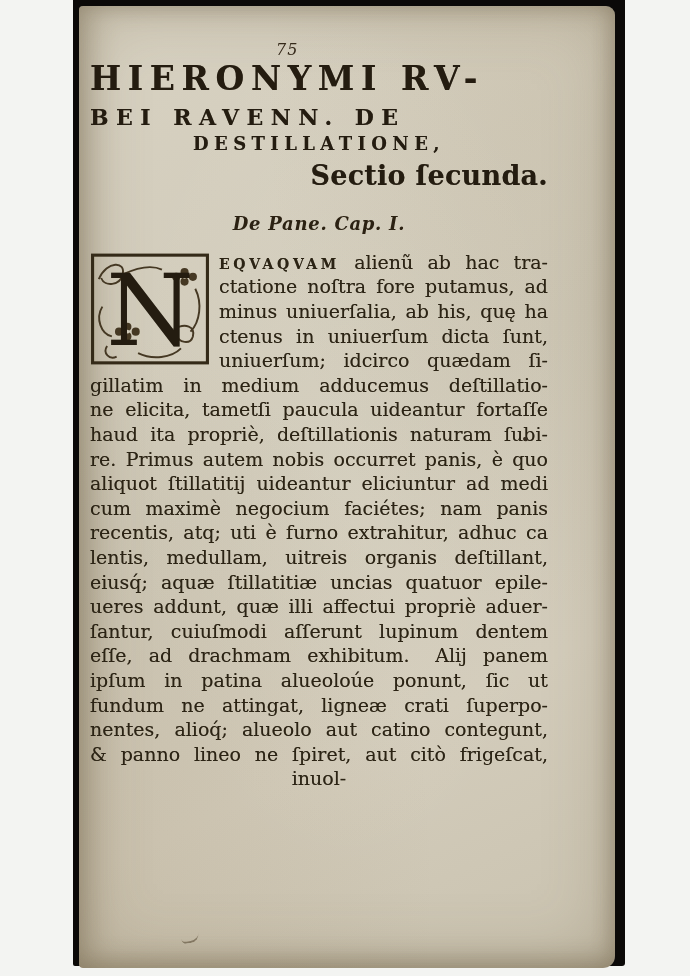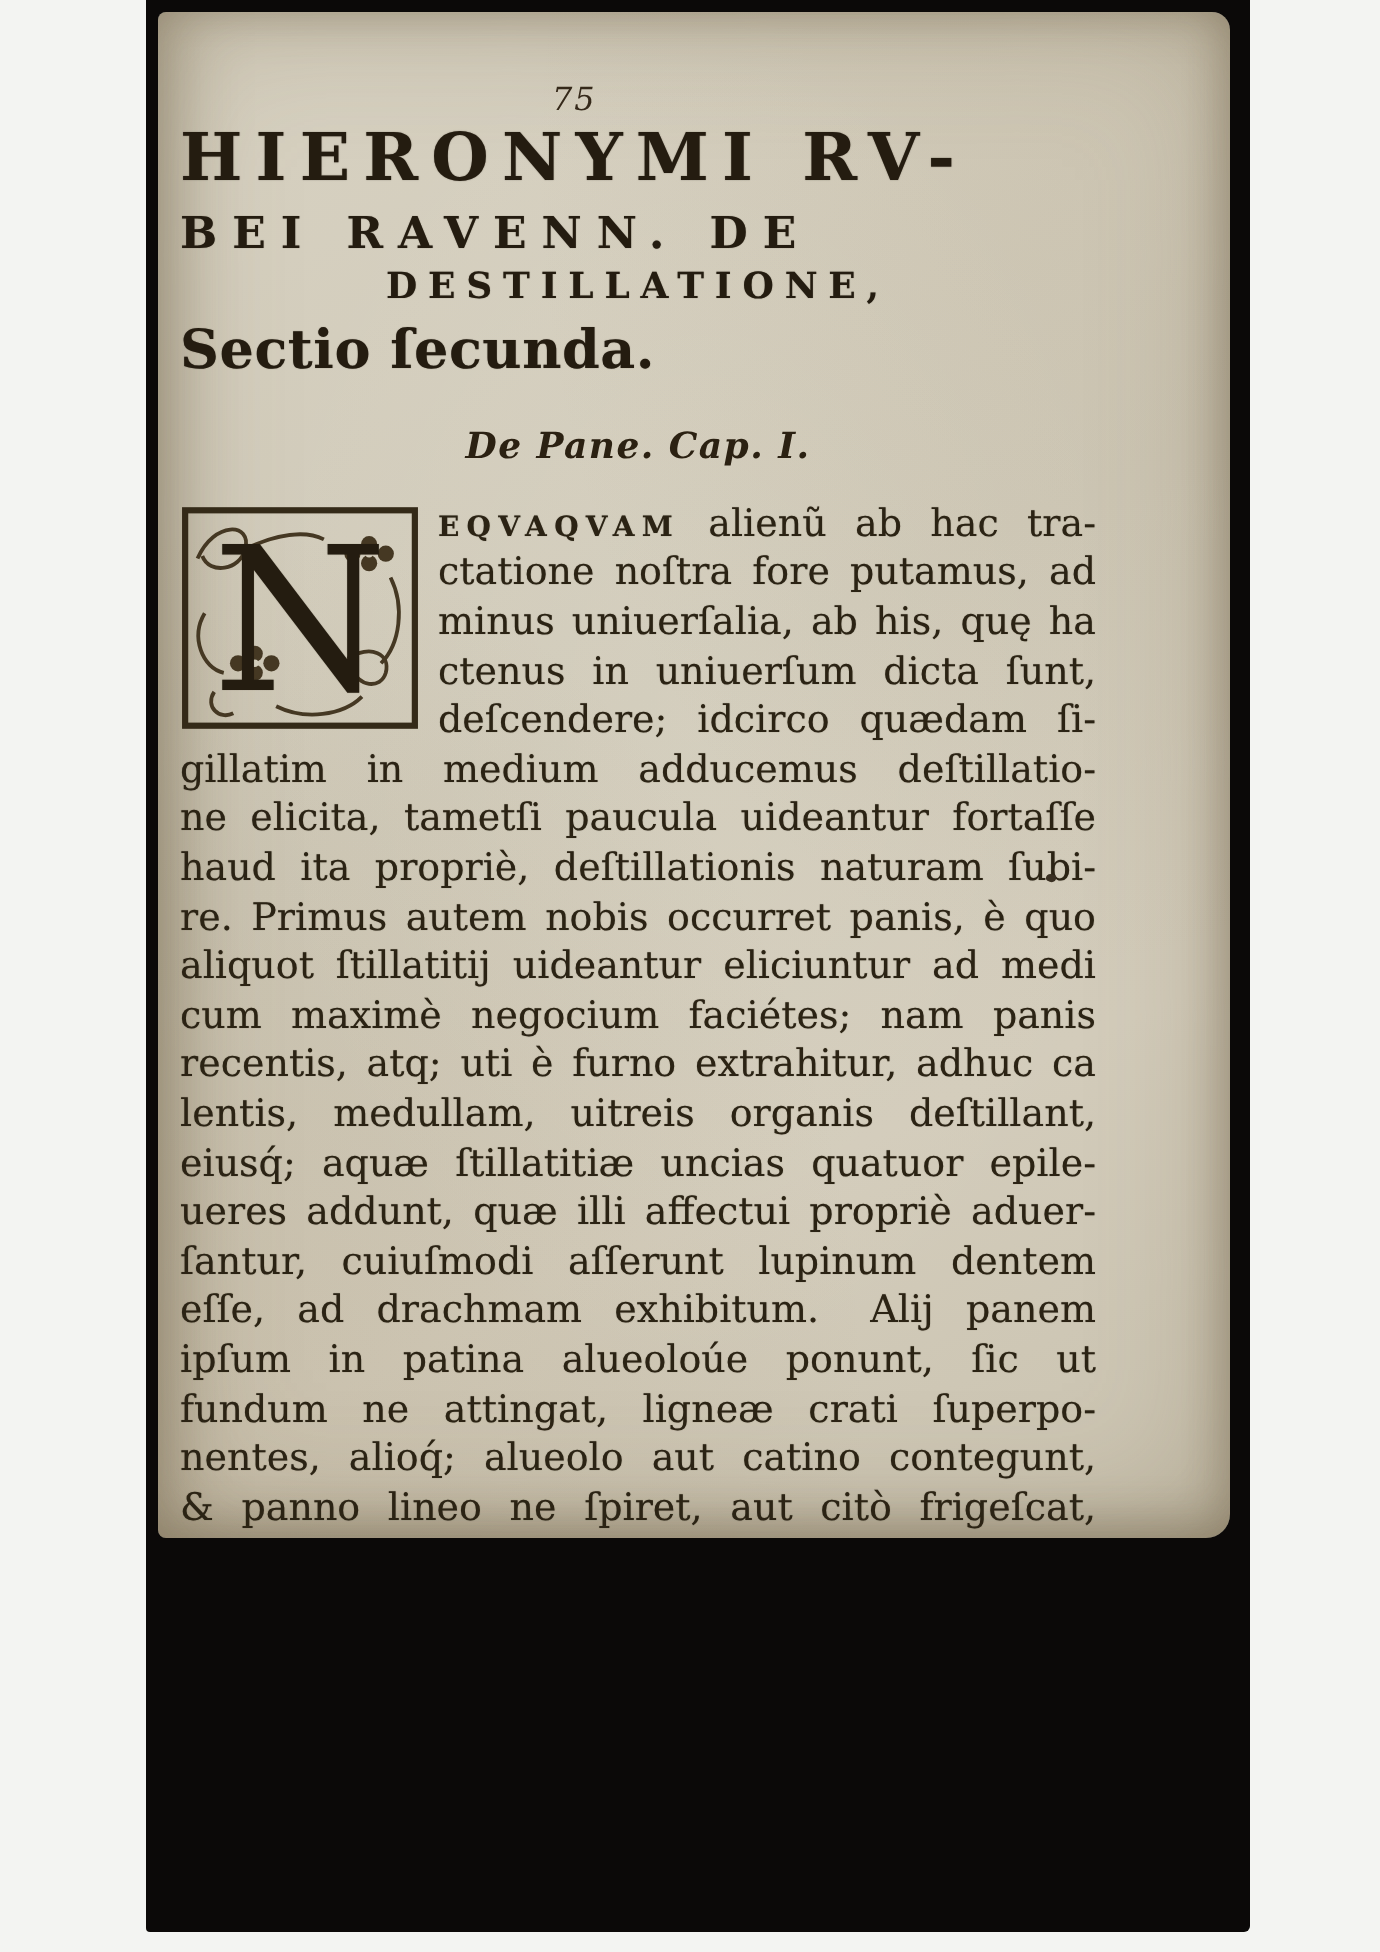--- a/index.html
+++ b/index.html
@@ -6,21 +6,21 @@
   body{background:#e8e9e7;font-family:"DejaVu Serif", serif;}
   .canvas{
     position:relative;width:690px;height:976px;overflow:hidden;
     background:#f3f4f2;
   }
   .backdrop{
     position:absolute;left:73px;top:0;width:552px;height:966px;
     background:#0b0908;border-radius:0 0 3px 2px;
   }
   .page{
-    position:absolute;left:79px;top:6px;width:536px;height:763px;
+    position:absolute;left:79px;top:6px;width:536px;height:962px;
     border-radius:4px 9px 12px 4px;
     background-image:
       radial-gradient(ellipse at 85% 10%, rgba(155,135,100,.10), transparent 42%),
       radial-gradient(ellipse at 8% 92%, rgba(140,120,85,.14), transparent 45%),
       radial-gradient(ellipse at 50% 45%, rgba(255,252,240,.10), transparent 60%),
       linear-gradient(155deg,#d8d2c2,#cfc9b8 45%,#d3ccbb 72%,#c9c2af);
     box-shadow:
       inset 0 0 70px rgba(110,95,65,.33),
       inset 14px 0 26px rgba(100,85,60,.22),
       inset -7px 0 18px rgba(100,85,60,.18),
@@ -43,21 +43,21 @@
     margin:7px 0 0 0;text-align:left;
     font-size:22px;font-weight:700;letter-spacing:.34em;line-height:1.15;
     color:#241c10;text-shadow:0 0 .5px rgba(36,28,16,.5);
   }
   .t3{
     margin:3px 0 0 0;text-align:center;
     font-size:18px;font-weight:700;letter-spacing:.30em;line-height:1.2;
     color:#241c10;text-shadow:0 0 .5px rgba(36,28,16,.5);
   }
   .section{
-    margin:5px 0 0 0;text-align:left;
+    margin:5px 0 0 0;text-align:right;
     font-size:27px;font-weight:600;letter-spacing:.01em;
     color:#241c10;text-shadow:0 0 .5px rgba(36,28,16,.5);
   }
   .chapter{
     margin:22px 0 0 0;text-align:center;
     font-style:italic;font-size:18px;font-weight:600;letter-spacing:.04em;
     color:#2b2112;
   }
   .bodytext{
     margin-top:16px;
@@ -133,21 +133,21 @@
                 <circle cx="31" cy="66" r="1.6" fill="#d2ccbb"></circle>
             </g>
             <text x="50" y="77" text-anchor="middle" font-family="DejaVu Serif, serif" font-size="84" fill="#241c10">N</text>
           </svg>
         </div>
 
         <div class="line"><span class="opening">EQVAQVAM</span><span> alienũ ab hac tra-</span></div>
         <div class="line">ctatione noſtra fore putamus, ad</div>
         <div class="line">minus uniuerſalia, ab his, quę ha</div>
         <div class="line">ctenus in uniuerſum dicta ſunt,</div>
-        <div class="line">deſcendere; idcirco quædam ſi-</div>
+        <div class="line">uniuerſum; idcirco quædam ſi-</div>
         <div class="line">gillatim in medium adducemus deſtillatio-</div>
         <div class="line">ne elicita, tametſi paucula uideantur fortaſſe</div>
         <div class="line">haud ita propriè, deſtillationis naturam ſubi-</div>
         <div class="line">re. Primus autem nobis occurret panis, è quo</div>
         <div class="line">aliquot ſtillatitij uideantur eliciuntur ad medi</div>
         <div class="line">cum maximè negocium faciétes; nam panis</div>
         <div class="line">recentis, atq; uti è furno extrahitur, adhuc ca</div>
         <div class="line">lentis, medullam, uitreis organis deſtillant,</div>
         <div class="line">eiusq́; aquæ ſtillatitiæ uncias quatuor epile-</div>
         <div class="line">ueres addunt, quæ illi affectui propriè aduer-</div>

